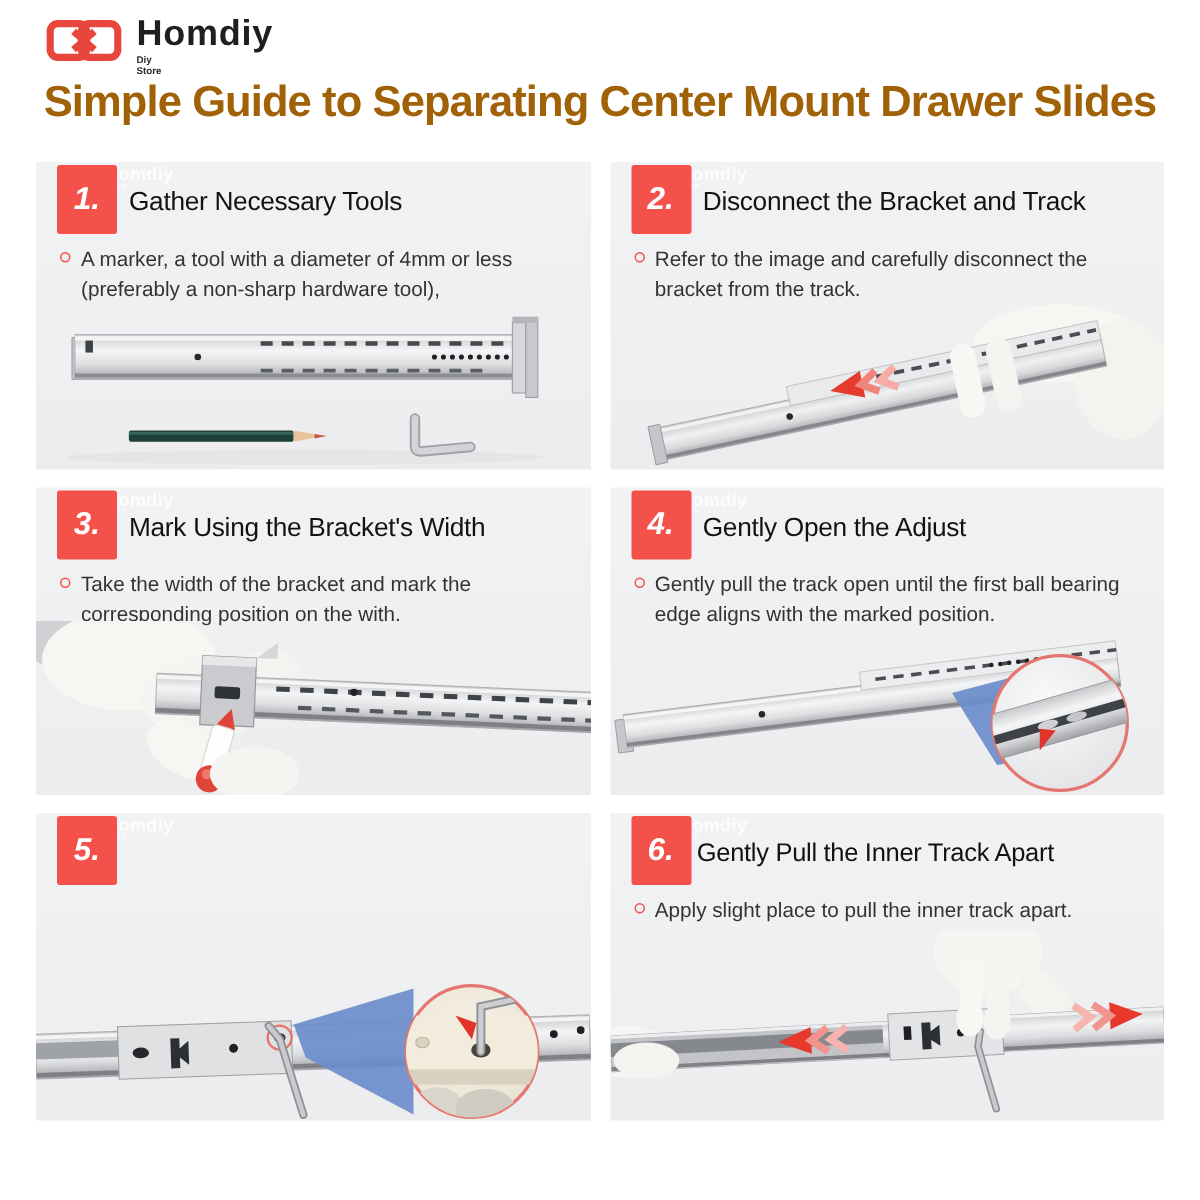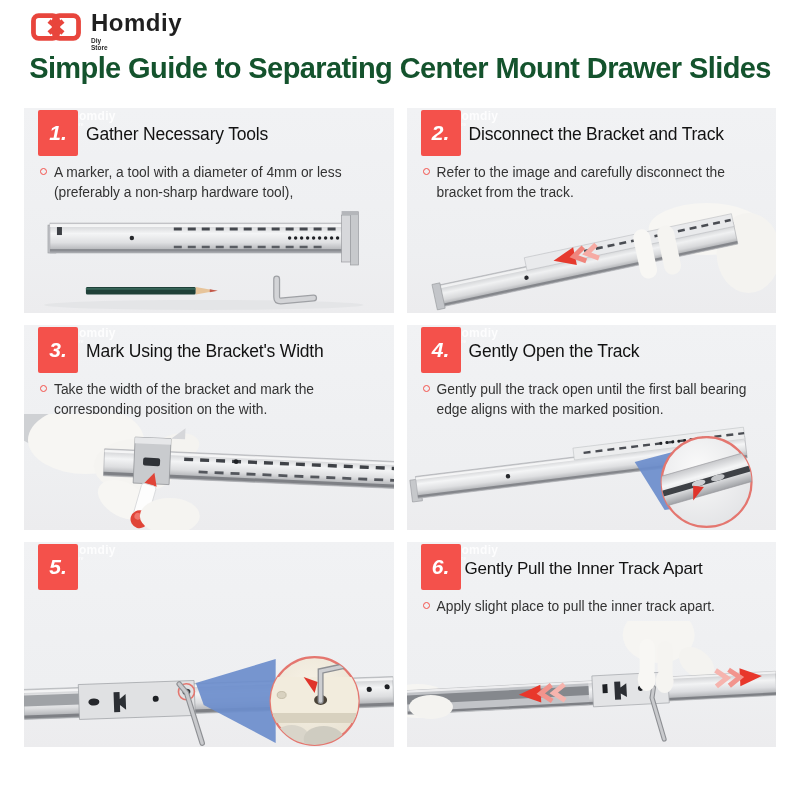--- a/index.html
+++ b/index.html
@@ -8,21 +8,21 @@
     font-family:"Liberation Sans", sans-serif;color:#111;overflow:hidden;
   }
   
   .header{position:absolute;top:8px;left:30px;display:flex;align-items:flex-start;gap:9px;}
   .logo-glyph{width:52px;height:38px;display:block;}
   .brand-block{display:flex;flex-direction:column;line-height:1;}
   .brand-name{font-size:24px;font-weight:bold;color:#1f1f1f;letter-spacing:0.5px;margin-top:3px;}
   .brand-sub{font-size:6.5px;font-weight:bold;color:#2a2a2a;margin-top:2px;line-height:1.15;}
   .page-title{
     position:absolute;top:52px;left:0;width:800px;text-align:center;margin:0;
-    font-size:29px;font-weight:bold;color:#14532d;letter-spacing:-0.6px;
+    font-size:29px;font-weight:bold;color:#a16207;letter-spacing:-0.6px;
   }
   
   .grid{
     position:absolute;top:108px;left:24px;width:752px;
     display:grid;grid-template-columns:1fr 1fr;column-gap:13px;row-gap:12px;
   }
   .panel{
     position:relative;height:205px;overflow:hidden;
     background:linear-gradient(180deg,#f1f2f4 0%,#eeeff1 70%,#ececee 100%);
   }
@@ -221,21 +221,21 @@
         <ellipse cx="146" cy="102" rx="30" ry="18" fill="#f5f4f1"></ellipse>
       </g>
     </svg>
   </section>
 
   <section class="panel">
     <div class="badge">
         <span>4.</span>
       </div>
     <div class="wm"><span>Homdiy</span><span class="wm-sub">Store</span></div>
-    <h2 class="step-heading">Gently Open the Track</h2>
+    <h2 class="step-heading">Gently Open the Adjust</h2>
     <div class="step-body">
       <span class="bullet-ring"></span>
       <span>Gently pull the track open until the first ball bearing edge aligns with the marked position.</span>
     </div>
     <svg class="illus" height="118" viewBox="0 0 370 118" aria-hidden="true">
       <defs>
         <linearGradient id="m4" x1="0" y1="0" x2="0" y2="1">
           <stop offset="0" stop-color="#c7c8cb"></stop>
             <stop offset="0.35" stop-color="#f4f5f6"></stop>
           <stop offset="0.65" stop-color="#dedfe1"></stop>

